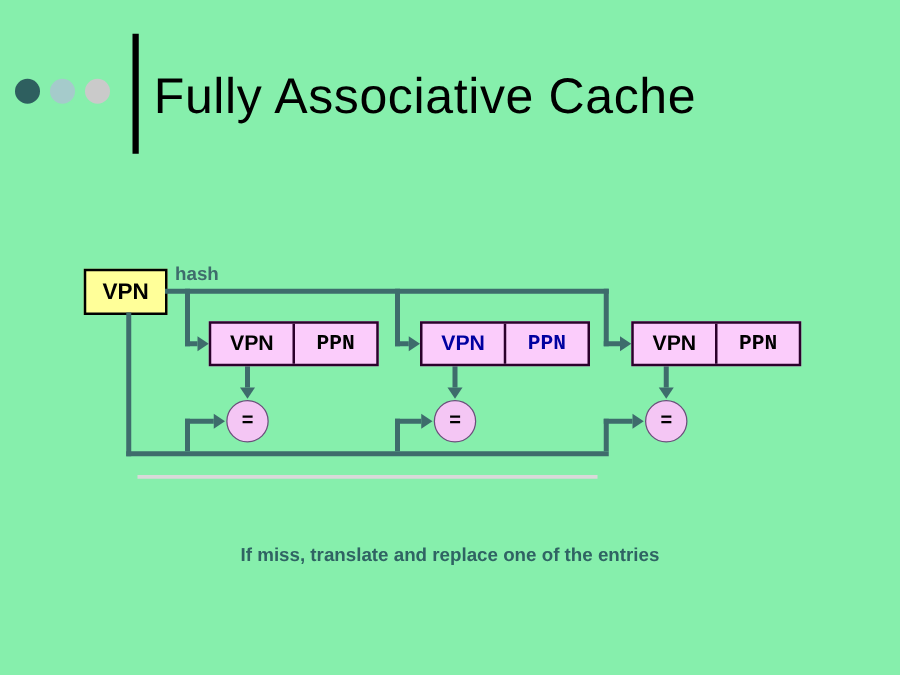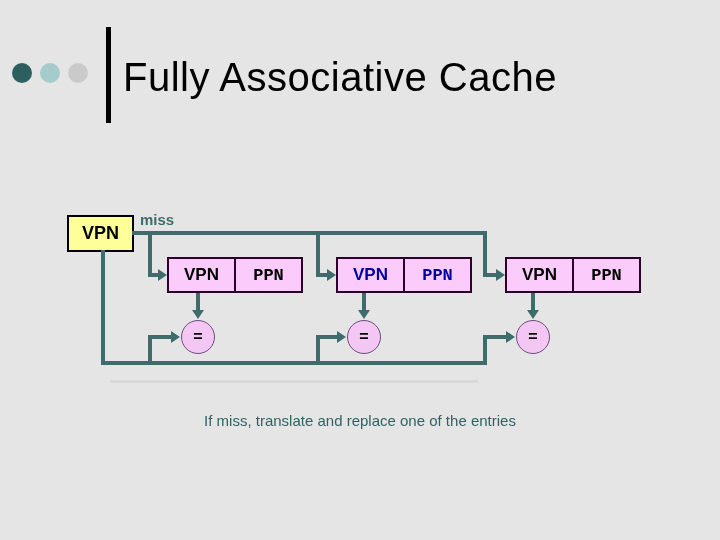--- a/index.html
+++ b/index.html
@@ -1,17 +1,17 @@
 <!DOCTYPE html>
 <html style="--accent-teal: #3E6C6C; --caption-teal: #2F6363; --title-black: #000000; --box-yellow: #FFFF99; --entry-pink: #FBCCFB; --circle-pink: #F4C6F4; --entry-border: #2B012B; --navy-text: #0000A0; --bullet-dark: #2E5F5F; --bullet-light: #A5CBCB; --bullet-gray: #CACACA; --shadow-gray: #D9D9D9;"><head>
 <meta charset="utf-8">
 <style>
   html,body{margin:0;padding:0;background:#888;}
   .slide{
-    position:relative;width:720px;height:540px;background:#e5e5e5;
+    position:relative;width:720px;height:540px;background:#86efac;
     font-family:"Liberation Sans","DejaVu Sans",sans-serif;overflow:hidden;
   }
   
   .dot{position:absolute;top:63px;width:20px;height:20px;border-radius:50%;}
   .dot.d1{left:12px;background:var(--bullet-dark,#2E5F5F);}
   .dot.d2{left:40px;background:var(--bullet-light,#A5CBCB);}
   .dot.d3{left:68px;background:var(--bullet-gray,#CACACA);}
   .vbar{position:absolute;left:106px;top:27px;width:5px;height:96px;background:#000;}
   .title{
     position:absolute;left:123px;top:55px;font-size:40px;font-weight:400;
@@ -54,39 +54,39 @@
     background:var(--circle-pink,#F4C6F4);border:1px solid #6B4E7B;
     display:flex;align-items:center;justify-content:center;
     font-size:16px;font-weight:700;color:#000;
   }
   .eq-circle.c1{left:181px;}
   .eq-circle.c2{left:347px;}
   .eq-circle.c3{left:516px;}
   .shadow-line{position:absolute;left:110px;top:380px;width:368px;height:3px;
     background:var(--shadow-gray,#D9D9D9);}
   .caption{
-    position:absolute;left:0;top:412px;width:720px;text-align:center;
-    font-size:15px;font-weight:400;color:var(--caption-teal,#2F6363);
+    position:absolute;left:0;top:436px;width:720px;text-align:center;
+    font-size:15px;font-weight:700;color:var(--caption-teal,#2F6363);
   }
 </style>
 </head>
 <body>
 
 <div class="slide">
 
   <div class="dot d1"></div>
   <div class="dot d2"></div>
   <div class="dot d3"></div>
   <div class="vbar"></div>
   <div class="title">Fully Associative Cache</div>
 
   <div class="vpn-input">
     <span>VPN</span>
   </div>
-  <div class="hash-label">miss</div>
+  <div class="hash-label">hash</div>
 
   <div class="seg" style="left:132px;top:231px;width:355px;height:4px;"></div>
 
   <div class="seg" style="left:148px;top:231px;width:4px;height:46px;"></div>
   <div class="seg" style="left:148px;top:273px;width:10px;height:4px;"></div>
   <div class="arr-r" style="left:158px;top:269px;"></div>
 
   <div class="seg" style="left:316px;top:231px;width:4px;height:46px;"></div>
   <div class="seg" style="left:316px;top:273px;width:11px;height:4px;"></div>
   <div class="arr-r" style="left:327px;top:269px;"></div>

